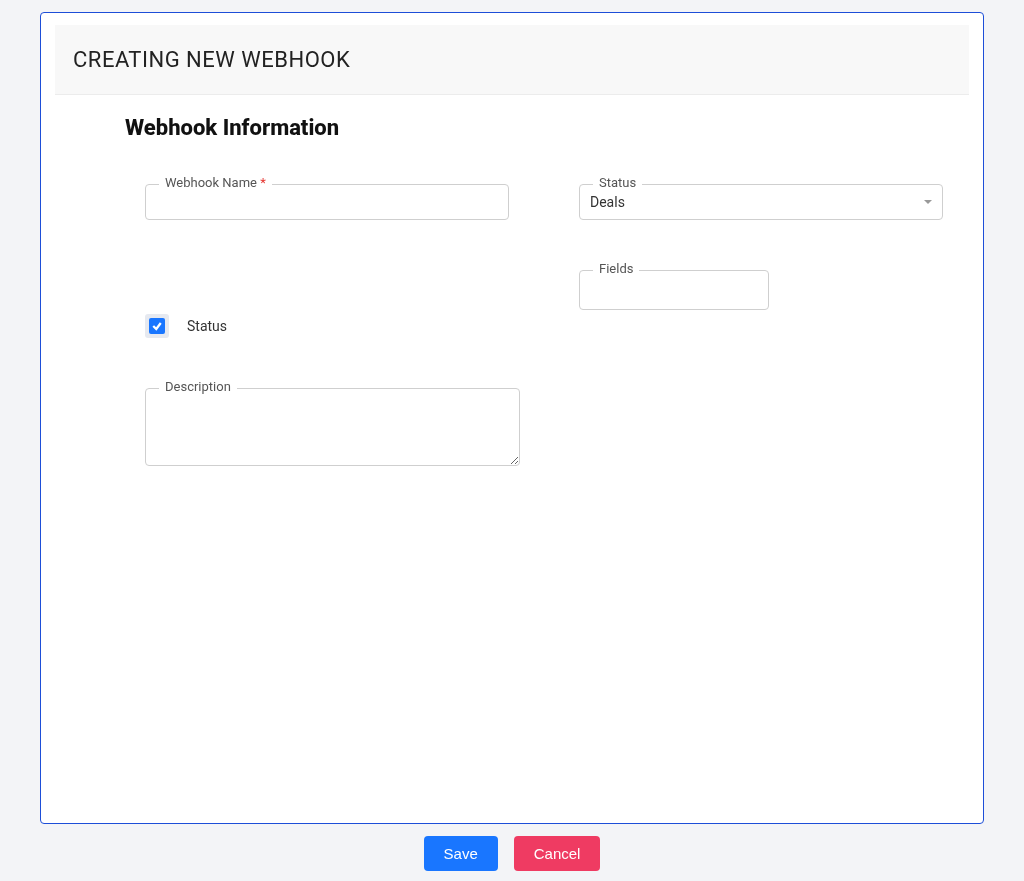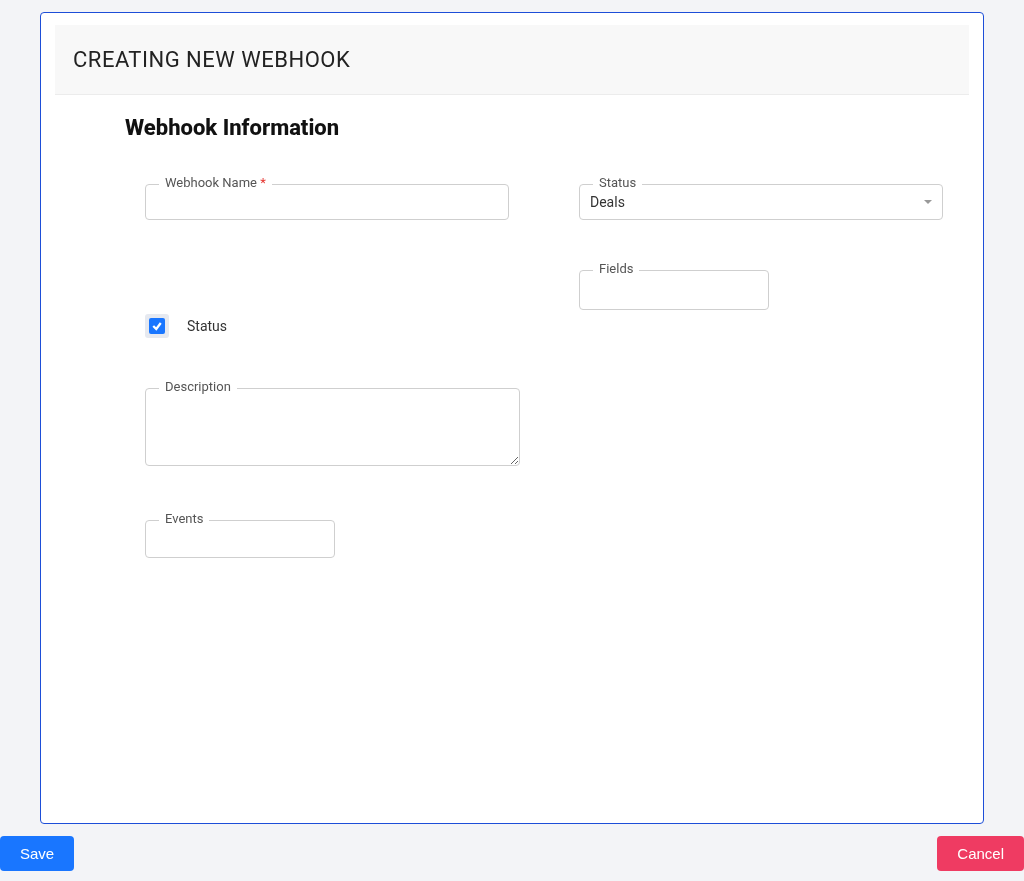--- a/index.html
+++ b/index.html
@@ -158,21 +158,21 @@
   }
   .footer-bar {
     position: absolute;
     left: 0;
     right: 0;
     bottom: 0;
     height: 56px;
     background: #f3f4f7;
     display: flex;
     align-items: center;
-    justify-content: space-between;
+    justify-content: center;
     gap: 16px;
   }
   .btn {
     border: none;
     border-radius: 4px;
     padding: 9px 20px;
     font-size: 15px;
     cursor: pointer;
     color: #fff;
   }
@@ -244,30 +244,20 @@
 
       <div class="form-row">
         <div class="form-col">
           <div class="field-wrap">
             <span class="floating-label">Description</span>
             <textarea class="textarea-input" style=""></textarea>
           </div>
         </div>
       </div>
 
-      <div class="form-row">
-        <div class="form-col" style="width:190px;">
-          <div class="field-wrap">
-            <span class="floating-label">Events</span>
-            <div class="select-input" style="height:38px;">
-              <span></span>
-            </div>
-          </div>
-        </div>
-      </div>
 
     </div>
 
   </div>
 </div>
 
 <div class="footer-bar">
   <button class="btn btn-primary">Save</button>
   <button class="btn btn-danger">Cancel</button>
 </div>

